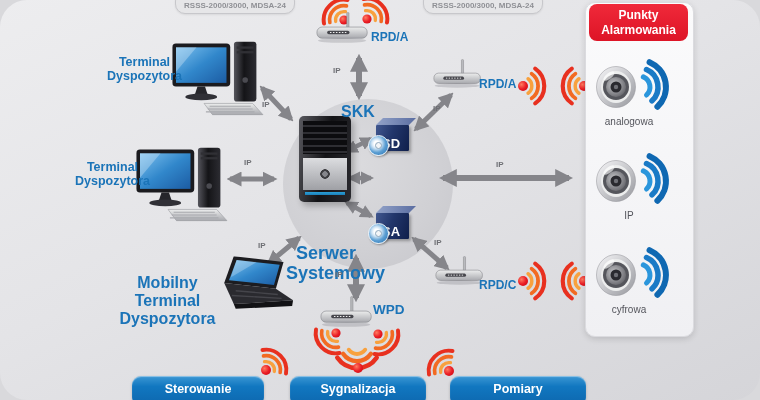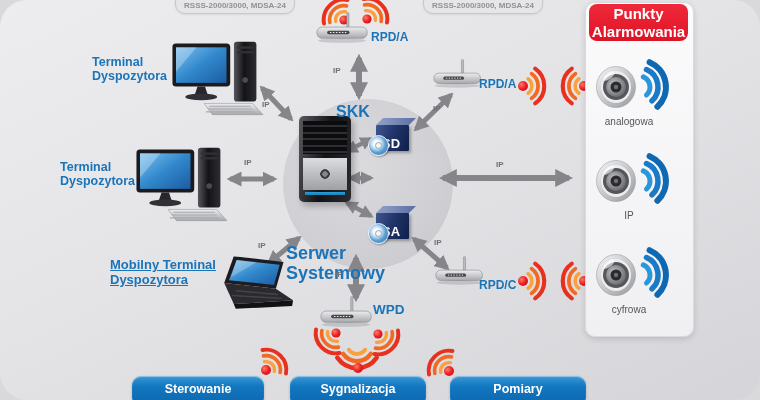--- a/index.html
+++ b/index.html
@@ -31,29 +31,29 @@
     background:linear-gradient(110deg,#41578f,#22366b 45%,#101f4b);
     box-shadow:2px 2px 3px rgba(0,0,0,.3);}
   .mod-front span{display:block;text-align:center;padding:11px 3px 0 0;color:#fff;
     font-weight:bold;font-size:13px;}
   .mod-cd{position:absolute;left:-4px;top:17px;width:19px;height:19px;border-radius:50%;
     border:1px solid #eaf3fa;box-shadow:1px 1px 2px rgba(0,0,0,.35);
     background:radial-gradient(circle at 40% 40%,#ffffff 15%,#cfe4f5 30%,#5d9fd3 55%,#1f6bae 100%);}
   .mod-cd::after{content:"";position:absolute;left:6px;top:6px;width:5px;height:5px;
     border-radius:50%;background:#f3f5f7;border:1px solid #8fa8bd;}
   
-  .blbl{position:absolute;color:#1b74b8;font-weight:bold;line-height:1.12;}
+  .blbl{position:absolute;color:#1b74b8;font-weight:bold;text-align:center;line-height:1.12;}
   .preline{white-space:pre-line;}
   .ip{position:absolute;color:#6e6f74;font-weight:bold;font-size:8px;}
   
   .panel{position:absolute;left:585px;top:2px;width:107px;height:333px;border-radius:10px;
     background:linear-gradient(#fbfbfc,#f0f0f3);border:1px solid #dbdbdf;
     box-shadow:0 2px 6px rgba(0,0,0,.14);}
   .panel-header{position:absolute;left:3px;top:1px;width:99px;height:37px;border-radius:8px;
-    background:linear-gradient(#f0293a,#dd1426);color:#fff;font-weight:bold;font-size:15px;
+    background:linear-gradient(#f0293a,#dd1426);color:#fff;font-weight:bold;font-size:12px;
     display:flex;align-items:center;justify-content:center;text-align:center;line-height:1.18;}
   .spk-label{position:absolute;left:0;width:86px;text-align:center;color:#54555c;font-size:10px;}
   
   .btn{position:absolute;top:376px;height:30px;border-radius:9px;
     background:linear-gradient(#3b97d4 0%,#1177c0 35%,#0d66ad 100%);
     box-shadow:inset 0 1px 1px rgba(255,255,255,.45),0 1px 3px rgba(0,0,0,.2);
     color:#fff;font-weight:bold;font-size:12.5px;text-align:center;line-height:27px;}
   svg{display:block;}
   .overlay{position:absolute;left:0;top:0;}
 </style>
@@ -218,21 +218,21 @@
 
   <svg class="abs" style="left:136px;top:144px;" width="94" height="86" viewBox="0 0 100 92">
       <use href="#pc"></use>
     </svg>
   <div class="blbl preline" style="left:60px;top:160px;width:105px;font-size:12.5px;">Terminal
 Dyspozytora</div>
 
   <svg class="abs" style="left:207px;top:256px;" width="88" height="56" viewBox="0 0 92 58">
       <use href="#laptop"></use>
     </svg>
-  <div class="blbl preline" style="left:110px;top:258px;width:115px;font-size:13px;text-decoration:underline;">Mobilny Terminal
+  <div class="blbl preline" style="left:110px;top:274px;width:115px;font-size:16px;">Mobilny Terminal
 Dyspozytora</div>
 
   <svg class="abs" style="left:316px;top:12px;" width="54" height="32" viewBox="0 0 58 34">
       <use href="#router"></use>
     </svg>
   <div class="blbl" style="left:371px;top:31px;width:46px;font-size:12px;text-align:left;">RPD/A</div>
 
   <svg class="abs" style="left:433px;top:59px;" width="50" height="30" viewBox="0 0 58 34">
       <use href="#router"></use>
     </svg>

